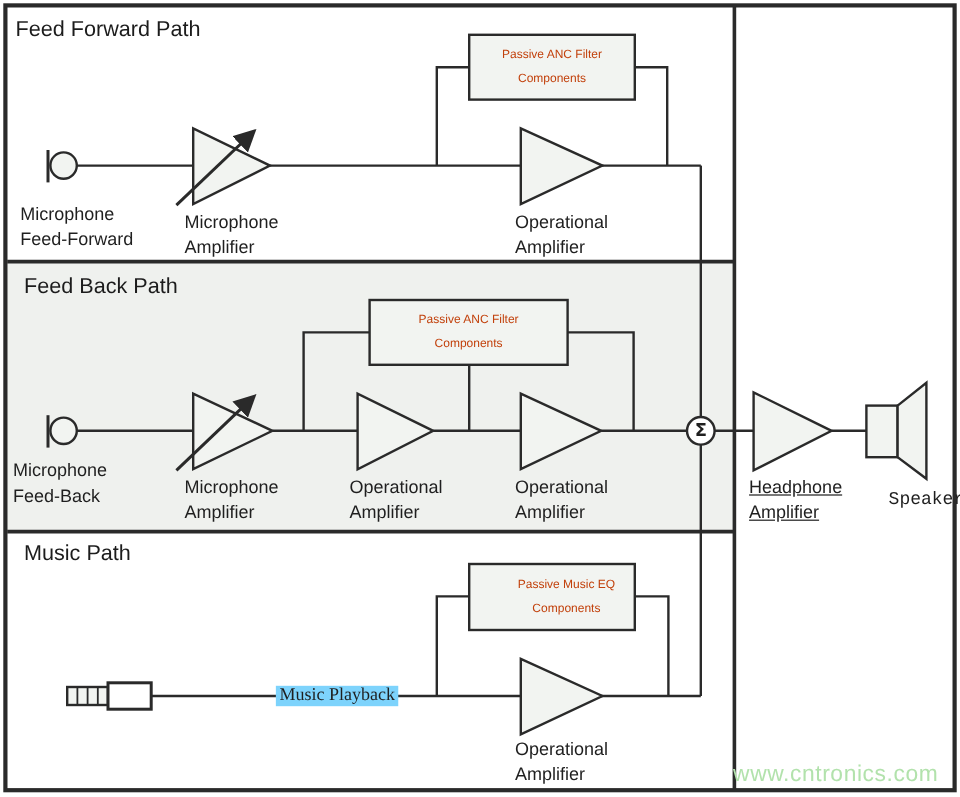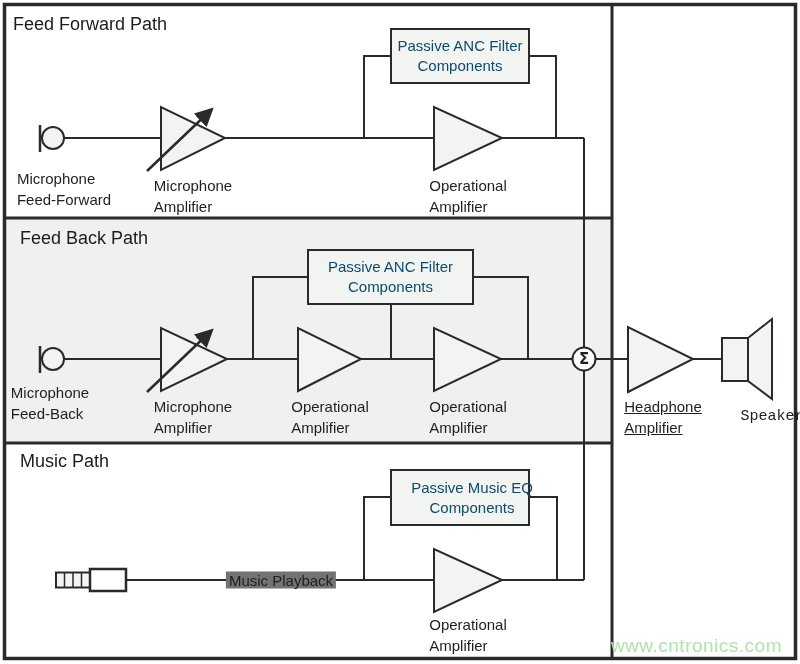--- a/index.html
+++ b/index.html
@@ -11,26 +11,26 @@
   .lbl {
     position:absolute; white-space:pre-line;
     font-size:15px; line-height:21px; color:#1f1f1f;
     transform:translateX(-50%);
   }
   .title {
     position:absolute; font-size:18px; color:#1c1c1c; white-space:nowrap;
   }
   .boxlbl {
     position:absolute; display:flex; align-items:center; justify-content:center;
-    text-align:center; white-space:pre-line; font-size:15px; line-height:20px;
-    color:#0c4a6e;
+    text-align:center; white-space:pre-line; font-size:10px; line-height:20px;
+    color:#c2410c;
   }
   .wirelbl {
     position:absolute; transform:translate(-50%,-50%);
-    background:#737373; padding:0 3px; font-size:15px; white-space:nowrap;
+    background:#7dd3fc; padding:0 3px; font-size:15px; white-space:nowrap;font-family:Liberation Serif, serif;
   }
   .sum {
     position:absolute; transform:translate(-50%,-52%);
     font-family:"DejaVu Sans", sans-serif; font-size:15px; font-weight:600;
     color:#1f1f1f;
   }
   .watermark {
     position:absolute; right:18px; bottom:7px; font-size:19px;
     letter-spacing:0.5px; color:#b2e2ac; white-space:nowrap;margin-top:10px;
   }

